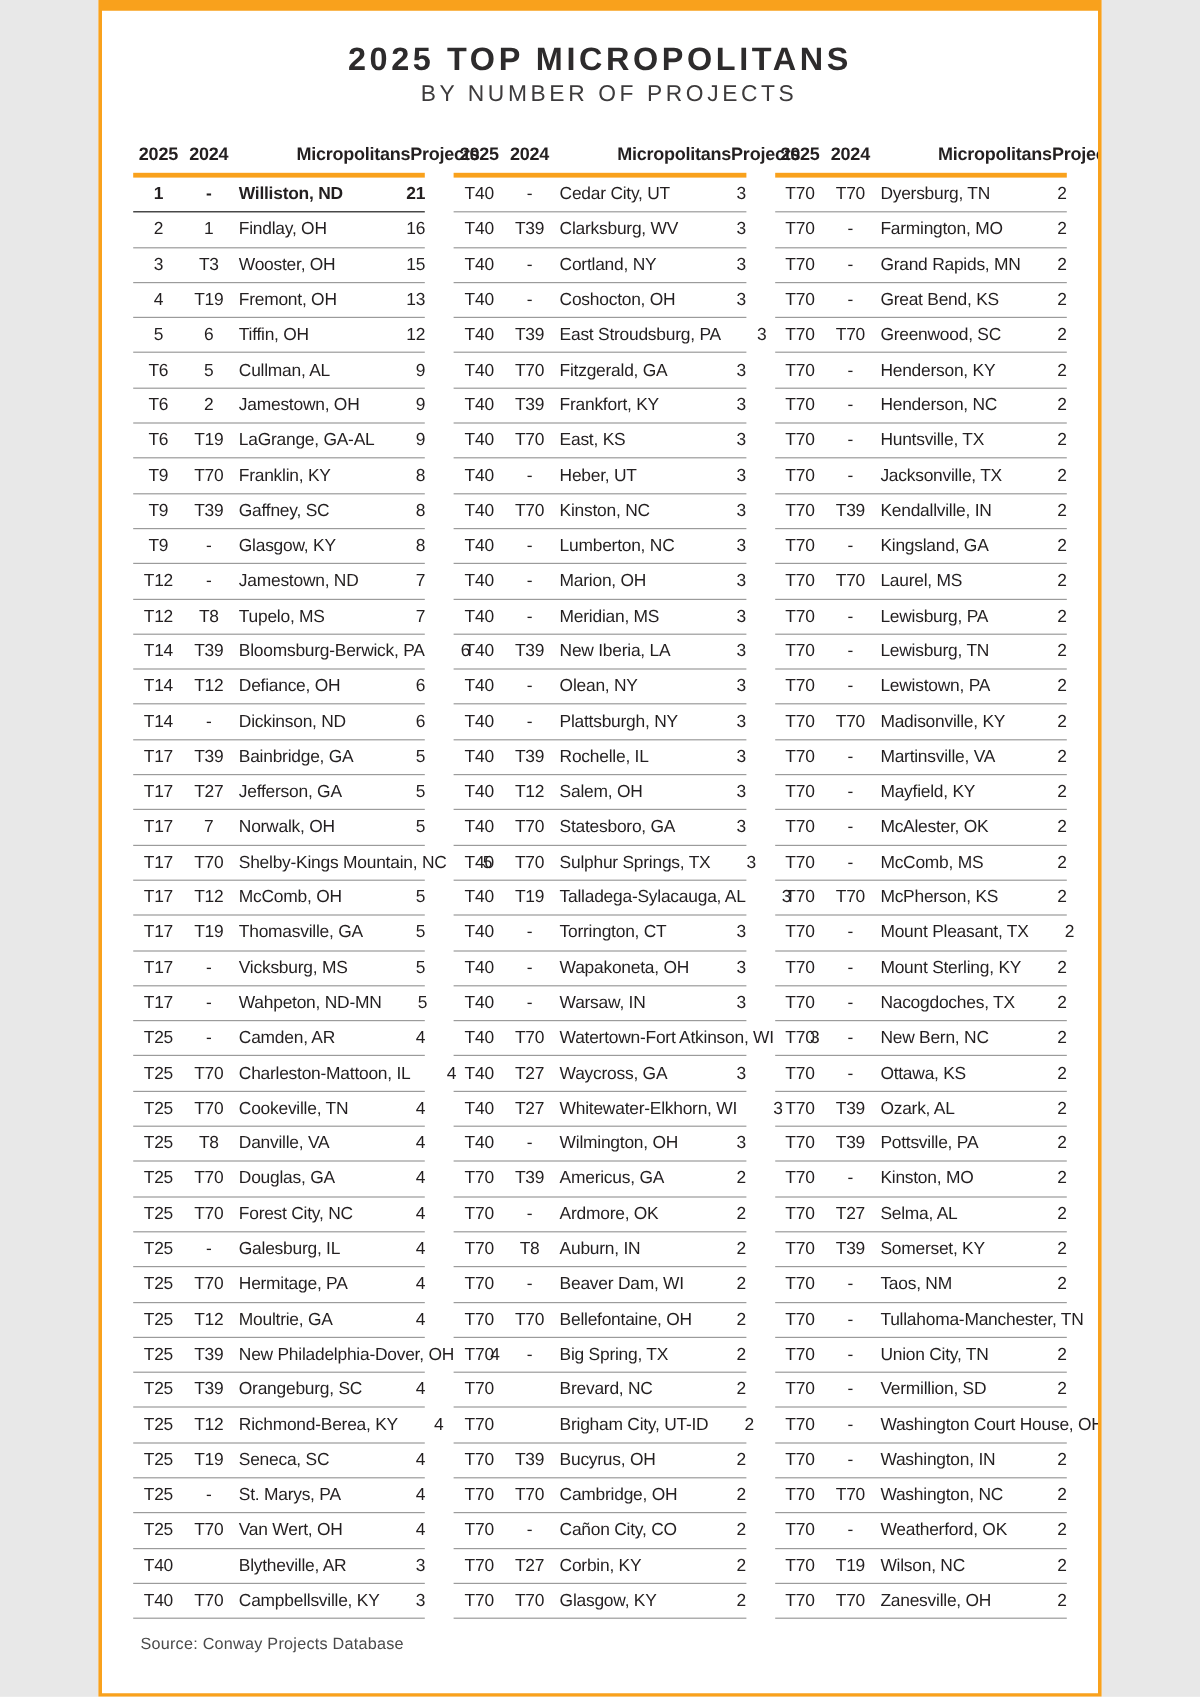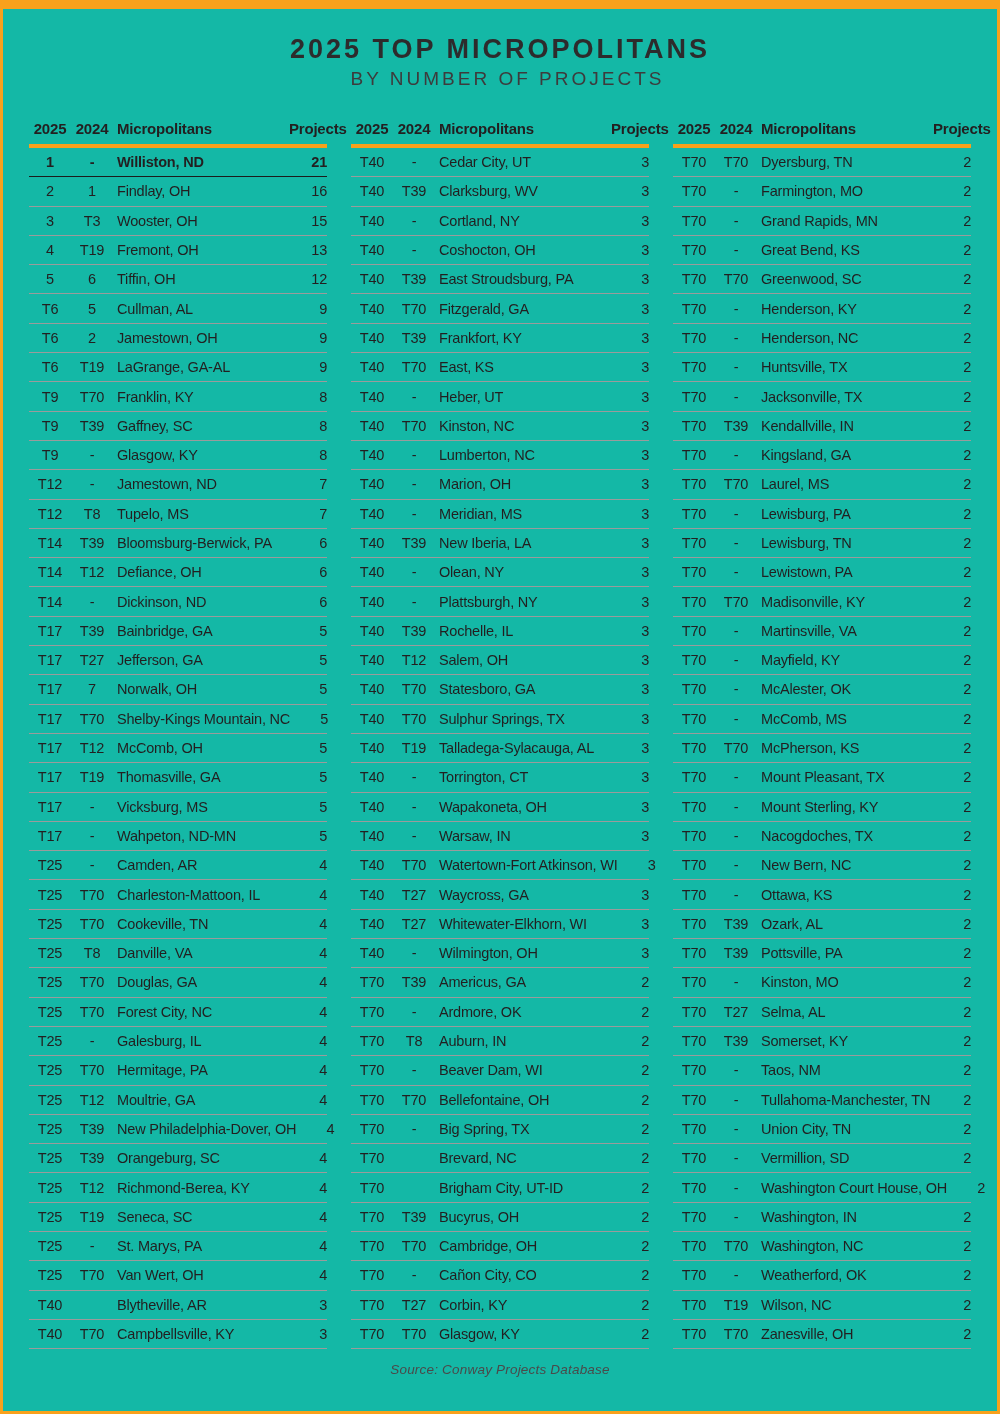--- a/index.html
+++ b/index.html
@@ -3,21 +3,21 @@
 <meta charset="utf-8">
 <style>
   :root{
     --orange:#F9A11C;
     --ink:#231F20;
     --divider:#9B9B9B;
   }
   *{box-sizing:border-box;margin:0;padding:0;}
   body{background:#e8e8e8;font-family:"Liberation Sans",sans-serif;}
   .page{
-    width:1000px;height:1414px;background:#14b8a6;color:var(--ink);
+    width:836px;height:1414px;background:#ffffff;color:var(--ink);
     border:3px solid var(--orange);border-top:9px solid var(--orange);
     overflow:hidden;position:relative;margin:0 auto;
   }
   header{ text-align:center; margin-top:25px; }
   .title{
     font-size:27px;font-weight:bold;letter-spacing:3px;color:#2d2b2c;
   }
   .subtitle{
     font-size:19px;font-weight:normal;letter-spacing:3px;color:#3d3b3c;margin-top:3px;padding-left:15px;
   }
@@ -28,30 +28,30 @@
   .colhead{
     display:flex;align-items:flex-end;font-weight:bold;font-size:15px;
     padding-bottom:7px;letter-spacing:-0.2px;
   }
   .rule{height:4px;background:var(--orange);}
   .c{display:block;}
   .r25{width:42px;text-align:center;flex:none;}
   .r24{width:42px;text-align:center;flex:none;}
   .name{flex:1;text-align:left;padding-left:4px;white-space:nowrap;overflow:visible;}
   .proj{width:38px;text-align:right;flex:none;}
-  .colhead .name{padding-left:4px;}
+  .colhead .name{padding-left:4px;margin-left:48px;}
   .row{
     display:flex;align-items:center;height:29.3px;
     border-bottom:1px solid var(--divider);
     font-size:14.5px;letter-spacing:-0.2px;
   }
   .row.top-row{font-weight:bold;border-bottom:1.8px solid #1c1c1c;}
   footer{
-    text-align:center;font-style:italic;font-size:13.5px;color:#4a4a4a;
-    margin-top:13px;letter-spacing:0.2px;
+    font-size:13.5px;color:#4a4a4a;
+    margin-top:13px;letter-spacing:0.2px;padding-left:32px;
   }
 </style>
 </head>
 <body>
 
 <div class="page">
   <header>
     <div class="title">2025 TOP MICROPOLITANS</div>
     <div class="subtitle">BY NUMBER OF PROJECTS</div>
   </header>

